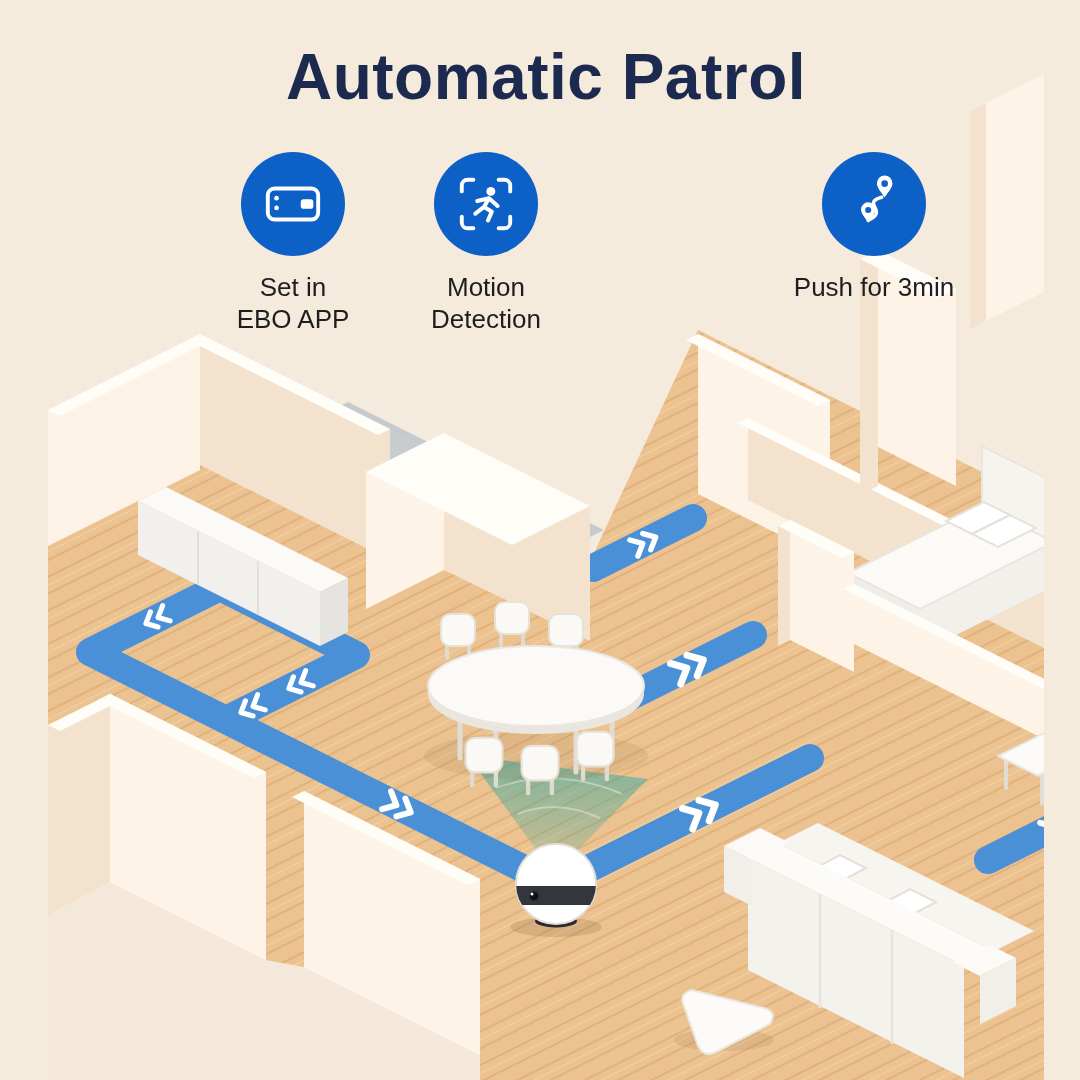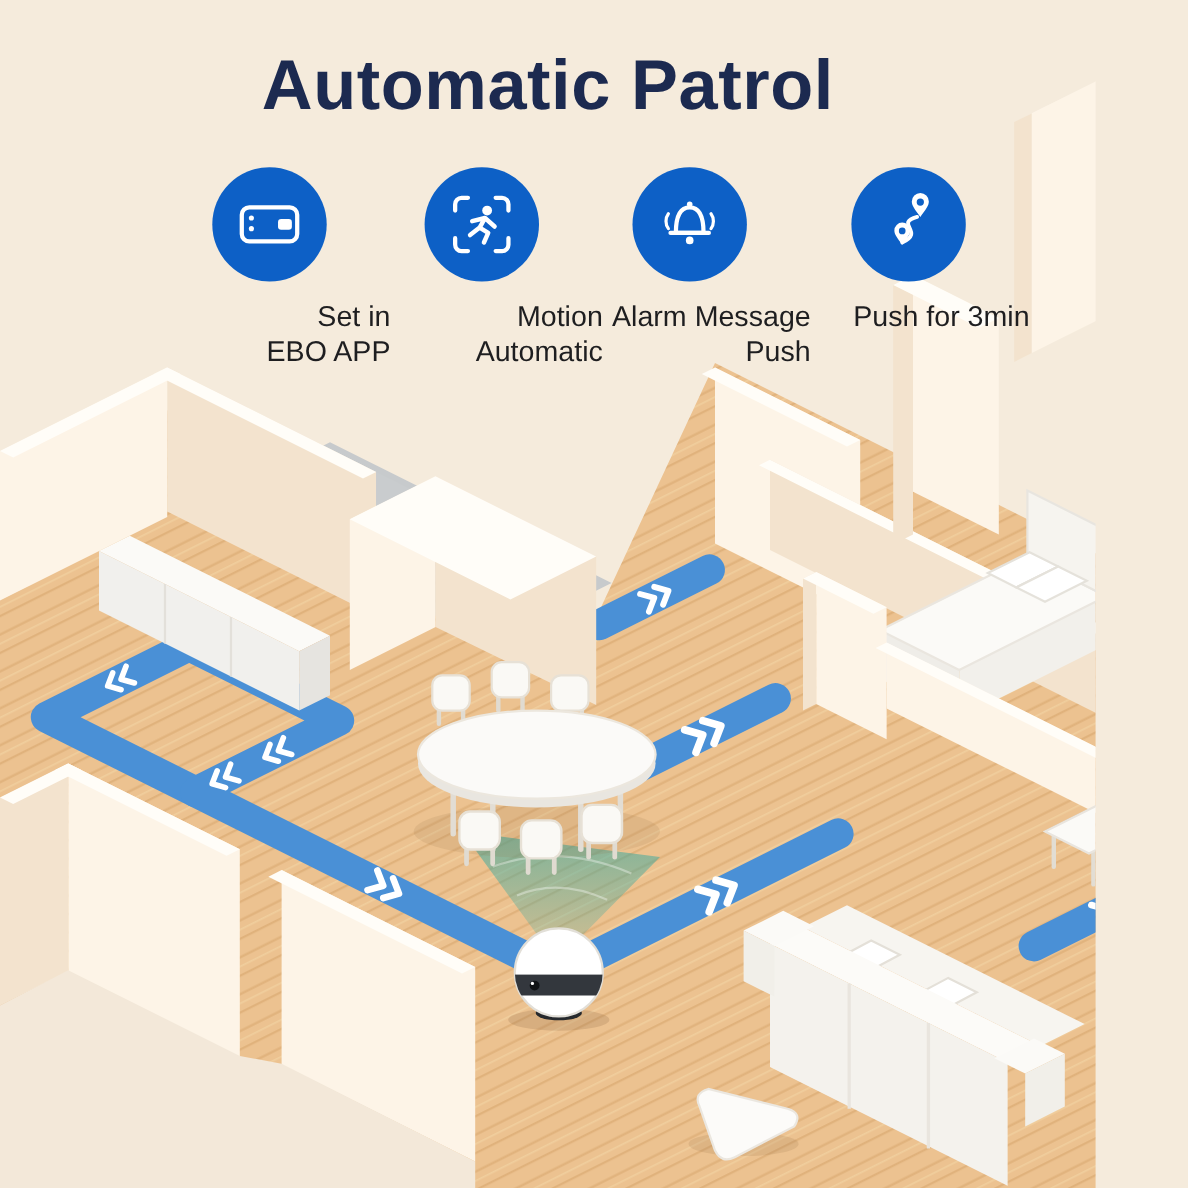--- a/index.html
+++ b/index.html
@@ -2,37 +2,37 @@
 <html style="--bg: #f5ebdc; --title: #1c2a50; --label: #1e1e20; --iconblue: #0d60c6; --pathblue: #4a90d6; --floor: #ecc290; --wallface: #fdf4e7; --wallside: #f3e3ce; --cone: #2aa7a0;"><head>
 <meta charset="utf-8">
 <title>Automatic Patrol</title>
 <style>
   html,body{margin:0;padding:0;}
   body{
     width:1080px;height:1080px;overflow:hidden;
     background:var(--bg,#f5ebdc);
     font-family:"Liberation Sans", sans-serif;
   }
-  .canvas{position:relative;width:996px;height:1080px;overflow:hidden;}
+  .canvas{position:relative;width:996px;height:1080px;overflow:hidden;margin-left:48px;}
   .scene{position:absolute;left:0;top:0;width:1080px;height:1080px;}
   .page-title{
     position:absolute;top:40px;left:0;right:0;margin:0;
     text-align:center;font-size:64px;font-weight:800;letter-spacing:0.5px;
     color:var(--title,#1c2a50);z-index:5;
   }
   .feature{position:absolute;top:152px;width:220px;text-align:center;z-index:5;}
   .f1{left:135px}.f2{left:328px}.f3{left:517px}.f4{left:716px}
   .icon-circle{
     width:104px;height:104px;border-radius:50%;
     background:var(--iconblue,#0d60c6);
     margin:0 auto;display:flex;align-items:center;justify-content:center;
   }
   .feature-label{
     margin:16px 0 0 0;font-size:26px;line-height:1.22;
-    color:var(--label,#1e1e20);white-space:pre-line;font-weight:400;text-align:right;
+    color:var(--label,#1e1e20);white-space:pre-line;font-weight:400;
   }
   
   .wood{fill:url(#wood)}
   .hall{fill:#c7cacc}
   .bluepath{stroke:var(--pathblue,#4a90d6)}
   .wallface{fill:var(--wallface,#fdf4e7)}
   .wallside{fill:var(--wallside,#f3e3ce)}
   .walltop{fill:#fffdf8}
   .whitefurn{fill:#fbfaf7}
   .furnside{fill:#efede8}
@@ -231,37 +231,23 @@
 
   <div class="feature f2">
     <div class="icon-circle">
       <svg width="62" height="62" viewBox="-32 -32 64 64">
         <path d="M-25,-13 v-6 a6,6 0 0 1 6,-6 h6 M13,-25 h6 a6,6 0 0 1 6,6 v6 M25,13 v6 a6,6 0 0 1 -6,6 h-6 M-13,25 h-6 a6,6 0 0 1 -6,-6 v-6" stroke="#fff" stroke-width="4" fill="none" stroke-linecap="round"></path>
         <circle cx="5" cy="-13" r="4.6" fill="#fff"></circle>
         <path d="M3,-6 L-2,3 M-2,3 L-11,10 M-2,3 L6,8 L2,17 M-9,-3 L3,-6 L12,2" stroke="#fff" stroke-width="4.2" fill="none" stroke-linecap="round" stroke-linejoin="round"></path>
       </svg>
     </div>
     <p class="feature-label">Motion
-Automatic</p>
+Detection</p>
   </div>
 
-  <div class="feature f3">
-    <div class="icon-circle">
-      <svg width="62" height="62" viewBox="-32 -32 64 64">
-        <path d="M-13,8 C-13,-4 -11,-16 0,-16 C11,-16 13,-4 13,8 Z" fill="none" stroke="#fff" stroke-width="4" stroke-linejoin="round"></path>
-        <line x1="-18" y1="8" x2="18" y2="8" stroke="#fff" stroke-width="4" stroke-linecap="round"></line>
-        <circle cx="0" cy="-19" r="2.6" fill="#fff"></circle>
-        <circle cx="0" cy="15" r="3.6" fill="#fff"></circle>
-        <path d="M-20,-10 C-23,-6 -23,0 -20,4" stroke="#fff" stroke-width="3" fill="none" stroke-linecap="round"></path>
-        <path d="M20,-10 C23,-6 23,0 20,4" stroke="#fff" stroke-width="3" fill="none" stroke-linecap="round"></path>
-      </svg>
-    </div>
-    <p class="feature-label">Alarm Message
-Push</p>
-  </div>
 
   <div class="feature f4">
     <div class="icon-circle">
       <svg width="62" height="62" viewBox="-32 -32 64 64">
         <path d="M8,-7 C-14,-1 16,7 -6,17" stroke="#fff" stroke-width="3.6" fill="none" stroke-linecap="round"></path>
         <g transform="translate(11,-7)">
           <path d="M0,0 C-5,-7 -8,-10.5 -8,-14.5 a8,8 0 1 1 16,0 C8,-10.5 5,-7 0,0 Z" fill="#fff"></path>
           <circle cx="0" cy="-14" r="3.4" class="pinhole"></circle>
         </g>
         <g transform="translate(-6,19) scale(0.92)">

